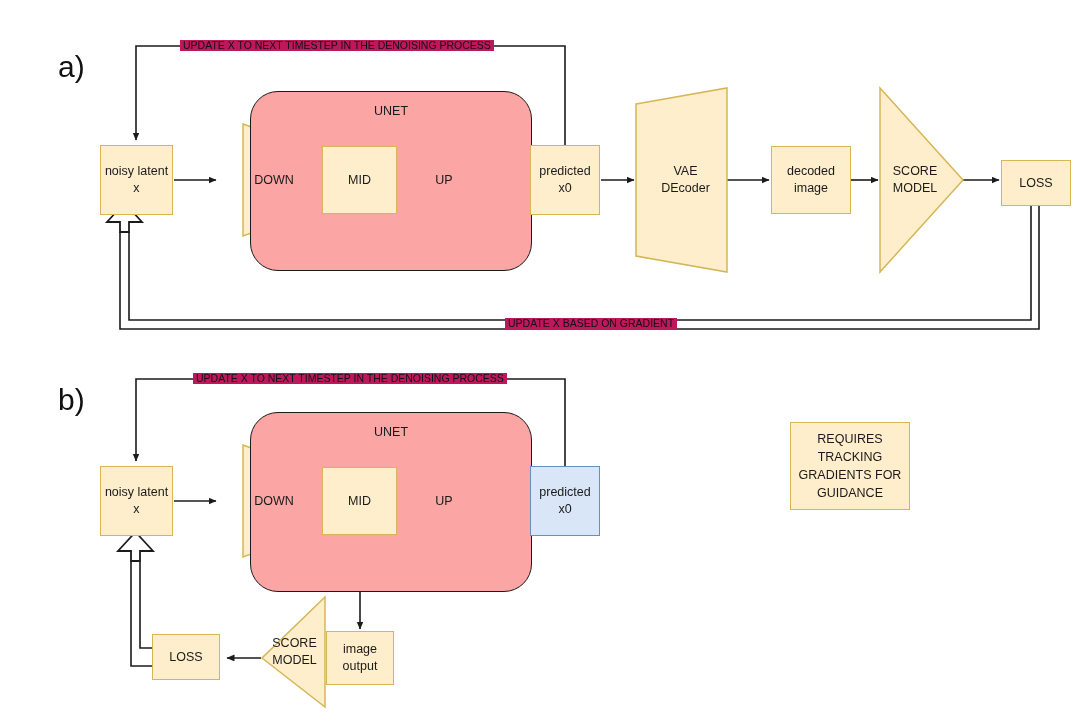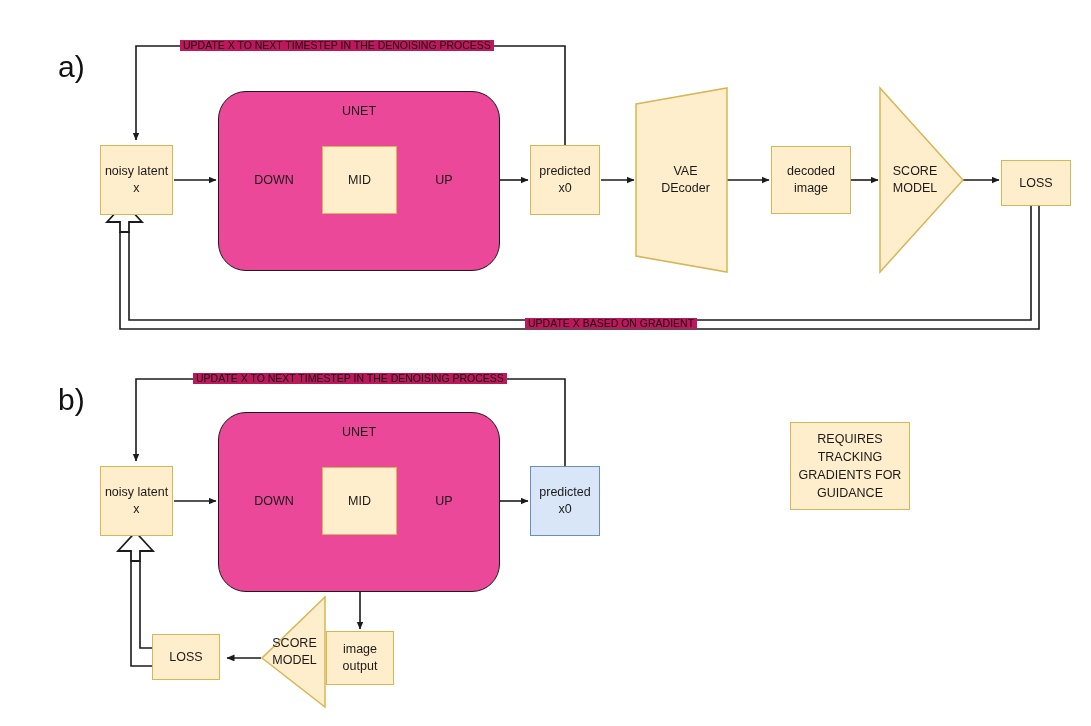--- a/index.html
+++ b/index.html
@@ -6,21 +6,21 @@
   html,body{margin:0;padding:0;background:#ffffff;}
   body{font-family:"Liberation Sans","DejaVu Sans",sans-serif;}
   #canvas{position:relative;width:1091px;height:726px;background:#ffffff;overflow:hidden;}
   .panel-label{position:absolute;font-size:30px;color:#111;line-height:1;}
   .node{position:absolute;box-sizing:border-box;display:flex;align-items:center;
         justify-content:center;text-align:center;font-size:12.5px;color:#1a1a1a;
         line-height:1.35;}
   .yellow{background:#ffeecc;border:1.4px solid #d6b656;}
   .blue{background:#d8e6f8;border:1.4px solid #6c8ebf;}
   .unet-wrap{position:absolute;box-sizing:border-box;border:1.6px solid #1b1b1b;
-             border-radius:28px;background:#ec4899;}
+             border-radius:28px;background:#fca5a5;margin-left:32px;}
   .unet-title{position:absolute;width:100%;text-align:center;font-size:12.5px;color:#1a1a1a;}
   .shape{position:absolute;}
   .shape .lbl{position:absolute;left:0;right:0;top:50%;transform:translateY(-50%);
               text-align:center;font-size:12.5px;color:#1a1a1a;line-height:1.35;
               pointer-events:none;}
   .edge-text{position:absolute;font-size:10.5px;color:#111;background:#be185d;
              padding:0 3px;white-space:nowrap;line-height:1;}
   svg.wires{position:absolute;left:0;top:0;width:1091px;height:726px;overflow:visible;}
   .legend-box{position:absolute;box-sizing:border-box;display:flex;align-items:center;
               justify-content:center;text-align:center;font-size:12.5px;color:#1a1a1a;
@@ -146,21 +146,21 @@
     <div class="lbl">
       <span>SCORE</span><br>
       <span>MODEL</span>
     </div>
   </div>
 
   <div class="node yellow" style="left:1001px;top:160px;width:70px;height:46px;">
     <span>LOSS</span>
   </div>
 
-  <div class="edge-text" style="left:505px;top:318px;margin-left:20px;">UPDATE X BASED ON GRADIENT</div>
+  <div class="edge-text" style="left:505px;top:318px;">UPDATE X BASED ON GRADIENT</div>
 
   <div class="panel-label" style="left:58px;top:385px;">b)</div>
 
   <div class="edge-text" style="left:193px;top:373px;">UPDATE X TO NEXT TIMESTEP IN THE DENOISING PROCESS</div>
 
   <div class="node yellow" style="left:100px;top:466px;width:73px;height:70px;">
     <span style="display:block">
       <span>noisy latent</span><br>
       <span>x</span>
     </span>

